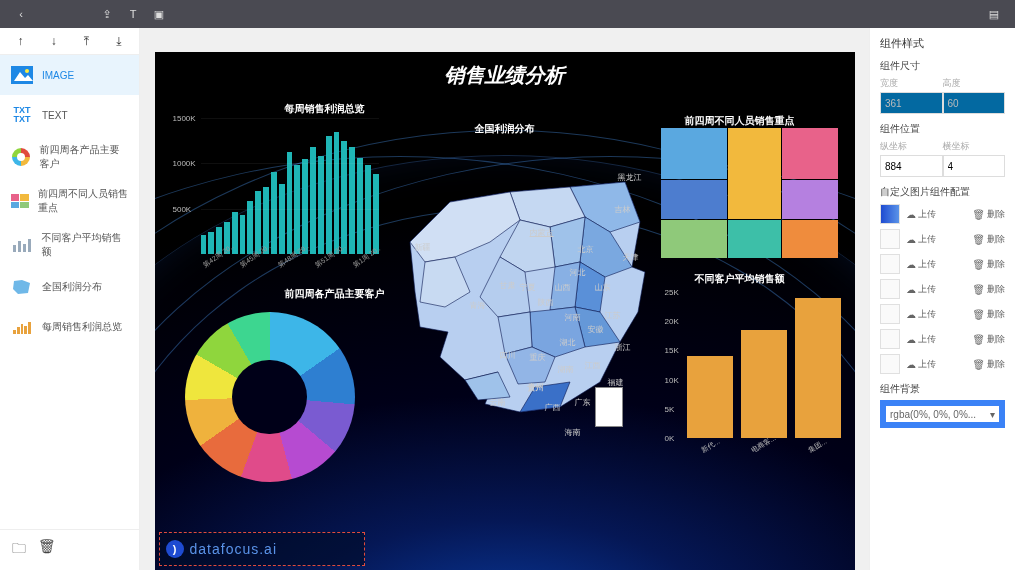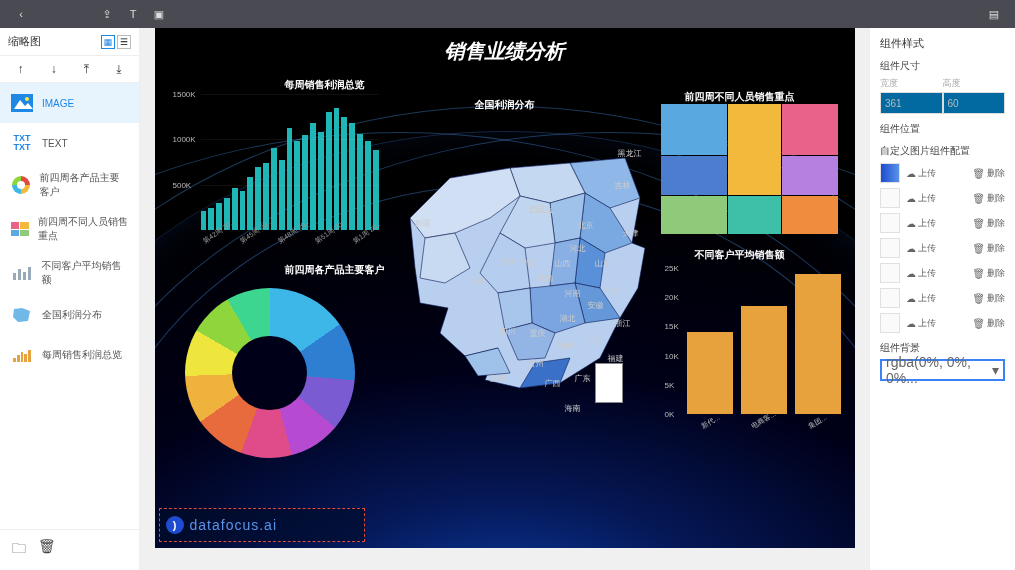--- a/index.html
+++ b/index.html
@@ -16,21 +16,21 @@
 .arrow-row{display:flex;justify-content:space-around;padding:6px 4px;border-bottom:1px solid #eee}
 .arrow-row span{font-size:12px;color:#333;cursor:pointer}
 .comp-list{flex:1;overflow:auto}
 .comp{display:flex;align-items:center;gap:8px;padding:8px 10px;cursor:pointer}
 .comp.sel{background:#e8f4fd}
 .comp .ico{width:24px;height:24px;display:flex;align-items:center;justify-content:center;font-size:18px}
 .comp .lbl{font-size:10px;color:#555}
 .comp.sel .lbl{color:#1e88e5}
 .left-foot{display:flex;gap:12px;padding:8px 12px;border-top:1px solid #eee}
 .left-foot span{font-size:14px;color:#444;cursor:pointer}
-.canvas-wrap{flex:1;background:#f0f0f0;display:flex;align-items:flex-start;justify-content:center;padding:0 10px;overflow:hidden}
+.canvas-wrap{flex:1;background:#f0f0f0;display:flex;align-items:flex-start;justify-content:center;padding:24px 10px;overflow:hidden}
 .canvas{width:700px;height:520px;background:radial-gradient(ellipse 120% 80% at 50% 110%,#0a3a9e 0%,#051755 25%,#000018 55%,#000 100%);position:relative;color:#fff;overflow:hidden}
 .canvas::before{content:"";position:absolute;left:-20%;right:-20%;bottom:-60%;height:140%;border-top:1px solid rgba(80,150,255,.25);border-radius:50%;box-shadow:0 -30px 60px rgba(30,90,220,.35) inset}
 .arc{position:absolute;border:1px solid rgba(80,160,255,.35);border-radius:50%;pointer-events:none}
 .dash-title{position:absolute;left:0;right:0;top:10px;text-align:center;font-size:20px;font-weight:700;font-style:italic}
 .sub{position:absolute;font-size:10px;color:#fff;font-weight:700}
 .sub.s1{left:130px;top:50px}
 .sub.s2{left:320px;top:70px}
 .sub.s3{left:530px;top:62px}
 .sub.s4{left:540px;top:220px}
 .sub.s5{left:130px;top:235px}
@@ -78,47 +78,40 @@
 .sec-title{font-size:10px;color:#444;margin:8px 0 4px}
 .pair{display:flex;margin-bottom:4px}
 .pair label{font-size:9px;color:#aaa;display:block;margin-bottom:2px}
 .pair .col{flex:1}
 .pair input{width:100%;height:22px;border:1px solid #ddd;padding:0 4px;font-size:10px;background:#fff}
 .pair input[disabled]{color:#bbb;background:#0369a1}
 .img-row{display:flex;align-items:center;gap:6px;margin:5px 0}
 .img-row .thumb{width:20px;height:20px;border:1px solid #e0e0e0;background:#fafafa;flex-shrink:0}
 .img-row .act{font-size:9px;color:#666;cursor:pointer;display:flex;align-items:center;gap:2px}
 .img-row .act .i{font-size:10px}
-.bgcolor{height:22px;border:2px solid #3b82f6;display:flex;align-items:center;padding:8px 4px;font-size:14px;color:#666;justify-content:space-between;margin-top:4px}
+.bgcolor{height:22px;border:6px solid #3b82f6;display:flex;align-items:center;padding:8px 4px;font-size:10px;color:#666;justify-content:space-between;margin-top:4px}
 
 .cn-map path{stroke:#0a1850;stroke-width:.6}
 </style>
 </head>
 <body>
 
 <div class="topbar">
   <div class="ticon">‹</div>
   <div style="width:60px"></div>
   <div class="ticon">⇪</div>
   <div class="ticon">T</div>
   <div class="ticon">▣</div>
   <div class="spacer"></div>
   <div class="ticon">▤</div>
 </div>
 
 <div class="main">
 
   <div class="left">
-    <div class="left-head">
-      <span class="ttl">缩略图</span>
-      <div class="icons">
-        <span style="color:#1e88e5;border-color:#1e88e5">▦</span>
-        <span>☰</span>
-      </div>
-    </div>
     <div class="arrow-row">
       <span>↑</span>
       <span>↓</span>
       <span>⤒</span>
       <span>⤓</span>
     </div>
     <div class="comp-list">
       <div class="comp sel">
         <div class="ico">
             <svg width="22" height="18">
@@ -284,21 +277,21 @@
             <div class="prov" style="left: 225px; top: 150px;">山东</div>
             <div class="prov" style="left: 195px; top: 180px;">河南</div>
             <div class="prov" style="left: 235px; top: 178px;">江苏</div>
             <div class="prov" style="left: 218px; top: 192px;">安徽</div>
             <div class="prov" style="left: 190px; top: 205px;">湖北</div>
             <div class="prov" style="left: 130px; top: 218px;">四川</div>
             <div class="prov" style="left: 160px; top: 220px;">重庆</div>
             <div class="prov" style="left: 188px; top: 232px;">湖南</div>
             <div class="prov" style="left: 215px; top: 228px;">江西</div>
             <div class="prov" style="left: 245px; top: 210px;">浙江</div>
-            <div class="prov" style="left: 158px; top: 250px;">贵州</div>
+            <div class="prov" style="left: 158px; top: 250px; font-weight: bold;">贵州</div>
             <div class="prov" style="left: 120px; top: 265px;">云南</div>
             <div class="prov" style="left: 175px; top: 270px;">广西</div>
             <div class="prov" style="left: 205px; top: 265px;">广东</div>
             <div class="prov" style="left: 238px; top: 245px;">福建</div>
             <div class="prov" style="left: 195px; top: 295px;">海南</div>
           </div>
       </div>
       <div class="legend"></div>
 
       <div class="treemap">
@@ -342,20 +335,24 @@
   <div class="right">
     <h4>组件样式</h4>
 
     <div class="sec-title">组件尺寸</div>
     <div class="pair">
       <div class="col"><label>宽度</label><input disabled="" value="361" style=""></div>
       <div class="col"><label>高度</label><input disabled="" value="60" style=""></div>
     </div>
 
     <div class="sec-title">组件位置</div>
+    <div class="pair">
+      <div class="col"><label>纵坐标</label><input value="884" style=""></div>
+      <div class="col"><label>横坐标</label><input value="4" style=""></div>
+    </div>
 
     <div class="sec-title">自定义图片组件配置</div>
     <div id="img-rows">
         <div class="img-row">
           <div class="thumb" style="background:linear-gradient(90deg,#1e4bd1,#5a93e8)"></div>
           <div class="act">
             <span class="i">☁</span>
             <span>上传</span>
           </div>
           <div style="flex:1"></div>

